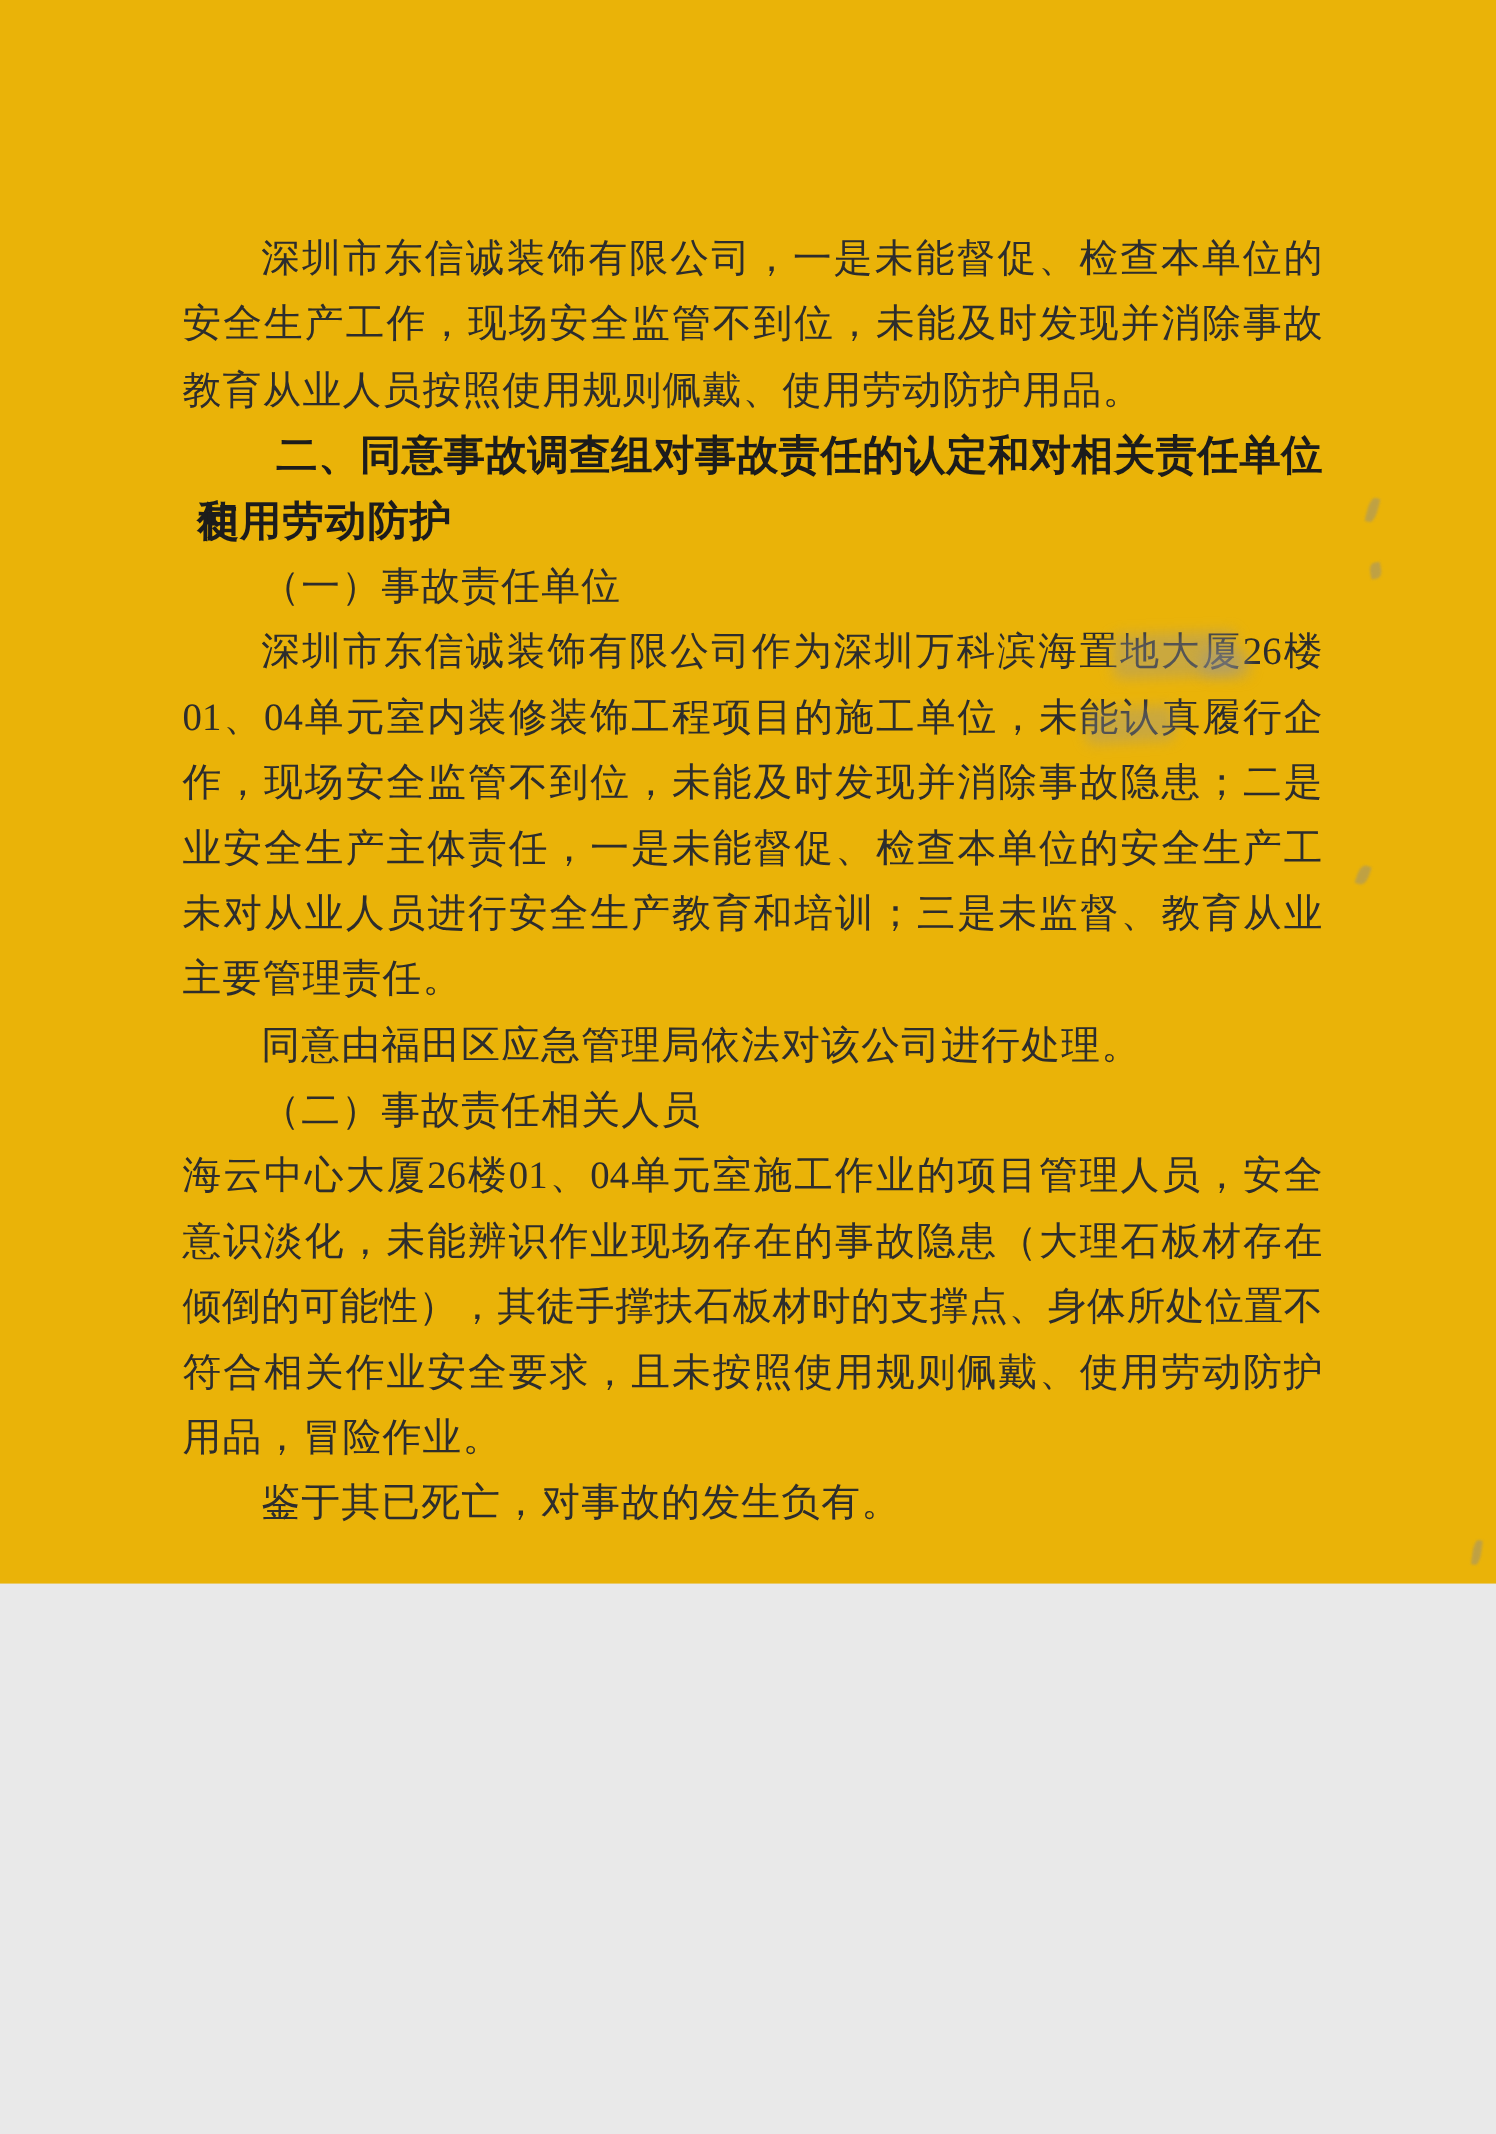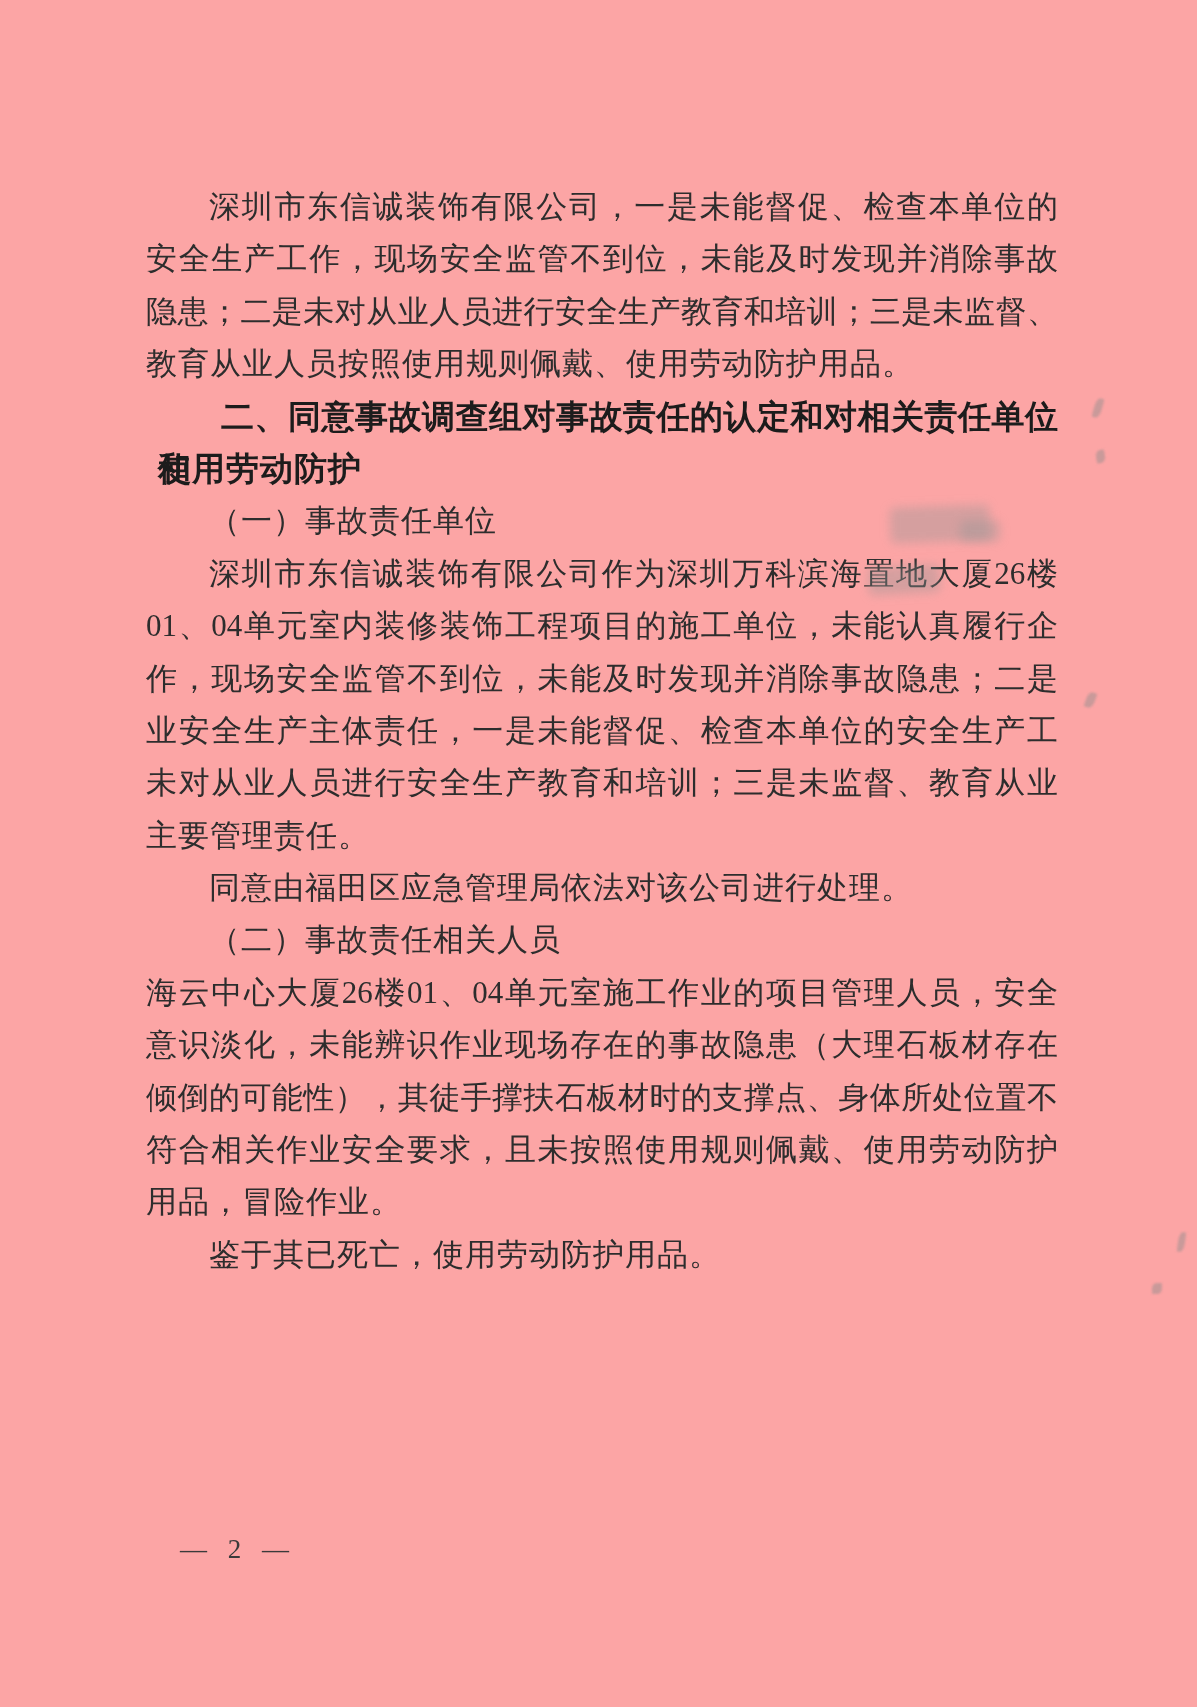--- a/index.html
+++ b/index.html
@@ -3,22 +3,22 @@
 <meta charset="utf-8">
 <style>
   html, body {
     margin: 0;
     padding: 0;
     background: #e9e9e9;
   }
   .page {
     position: relative;
     width: 1197px;
-    height: 1707px;
-    background: #fca5a5;
+    height: 1267px;
+    background: #eab308;
     overflow: hidden;
     font-family: "Liberation Serif", "DejaVu Serif", serif;
   }
   .doc-body {
     position: absolute;
     left: 146px;
     top: 181px;
     width: 912px;
     color: #2d2d2d;
   }
@@ -78,39 +78,38 @@
   .speck-5 { left: 1152px; top: 1283px; width: 10px; height: 11px; }
 </style>
 </head>
 <body>
 
 <div class="page">
 
   <div class="doc-body">
     <div class="line indent just">深圳市东信诚装饰有限公司，一是未能督促、检查本单位的</div>
     <div class="line just">安全生产工作，现场安全监管不到位，未能及时发现并消除事故</div>
-    <div class="line just">隐患；二是未对从业人员进行安全生产教育和培训；三是未监督、</div>
     <div class="line">教育从业人员按照使用规则佩戴、使用劳动防护用品。</div>
     <div class="line bold indent just">二、同意事故调查组对事故责任的认定和对相关责任单位和</div>
     <div class="line bold">使用劳动防护</div>
     <div class="line indent">（一）事故责任单位</div>
     <div class="line indent just">深圳市东信诚装饰有限公司作为深圳万科滨海置地大厦26楼</div>
     <div class="line just">01、04单元室内装修装饰工程项目的施工单位，未能认真履行企</div>
     <div class="line just">作，现场安全监管不到位，未能及时发现并消除事故隐患；二是</div>
     <div class="line just">业安全生产主体责任，一是未能督促、检查本单位的安全生产工</div>
     <div class="line just">未对从业人员进行安全生产教育和培训；三是未监督、教育从业</div>
     <div class="line">主要管理责任。</div>
     <div class="line indent">同意由福田区应急管理局依法对该公司进行处理。</div>
     <div class="line indent">（二）事故责任相关人员</div>
     <div class="line just">海云中心大厦26楼01、04单元室施工作业的项目管理人员，安全</div>
     <div class="line just">意识淡化，未能辨识作业现场存在的事故隐患（大理石板材存在</div>
     <div class="line just">倾倒的可能性），其徒手撑扶石板材时的支撑点、身体所处位置不</div>
     <div class="line just">符合相关作业安全要求，且未按照使用规则佩戴、使用劳动防护</div>
     <div class="line">用品，冒险作业。</div>
-    <div class="line indent">鉴于其已死亡，使用劳动防护用品。</div>
+    <div class="line indent">鉴于其已死亡，对事故的发生负有。</div>
   </div>
 
   <div class="page-number">— 2 —</div>
 
   <div class="bleed bleed-1"></div>
   <div class="bleed bleed-2"></div>
   <div class="bleed bleed-3"></div>
 
   <div class="speck speck-1"></div>
   <div class="speck speck-2"></div>

